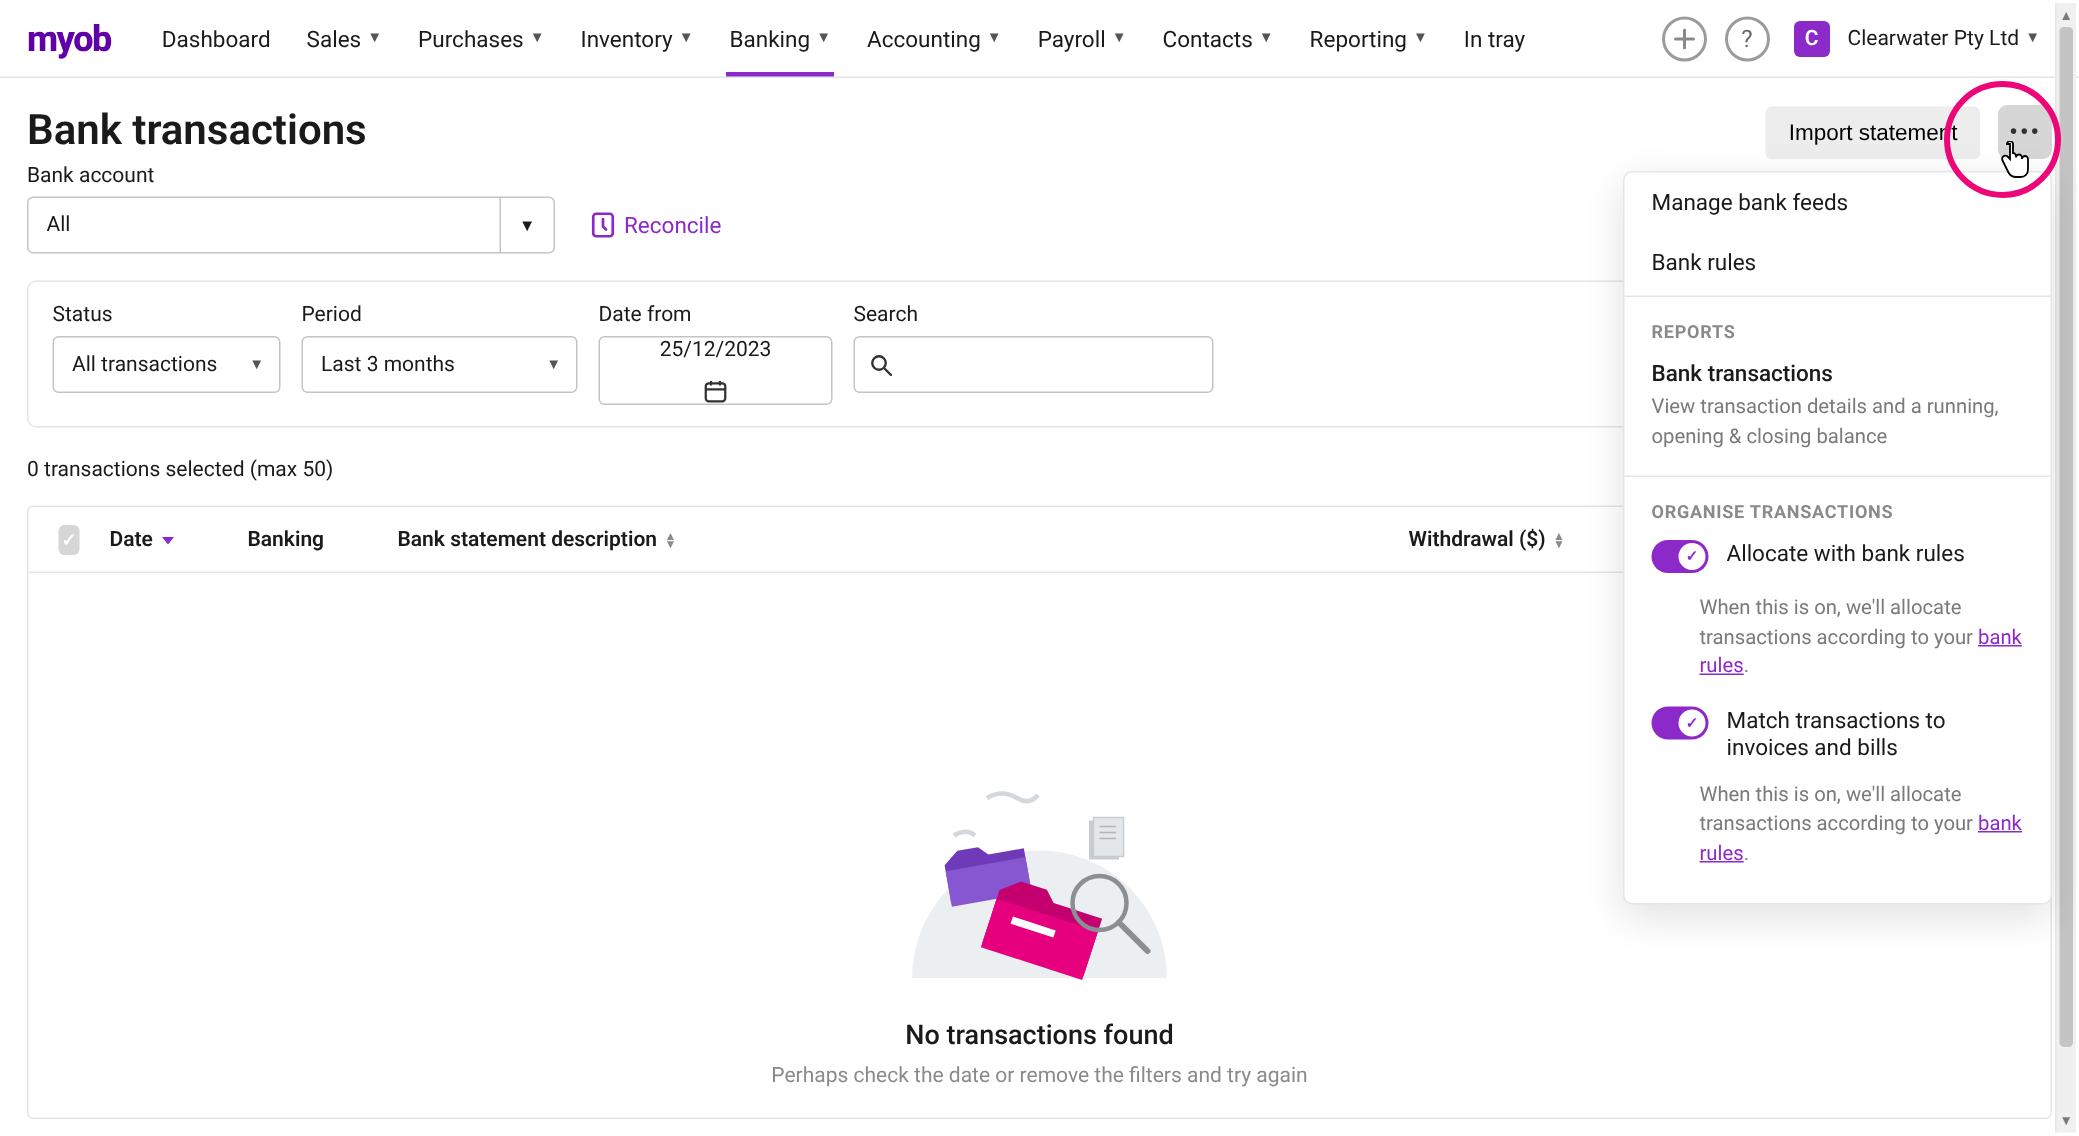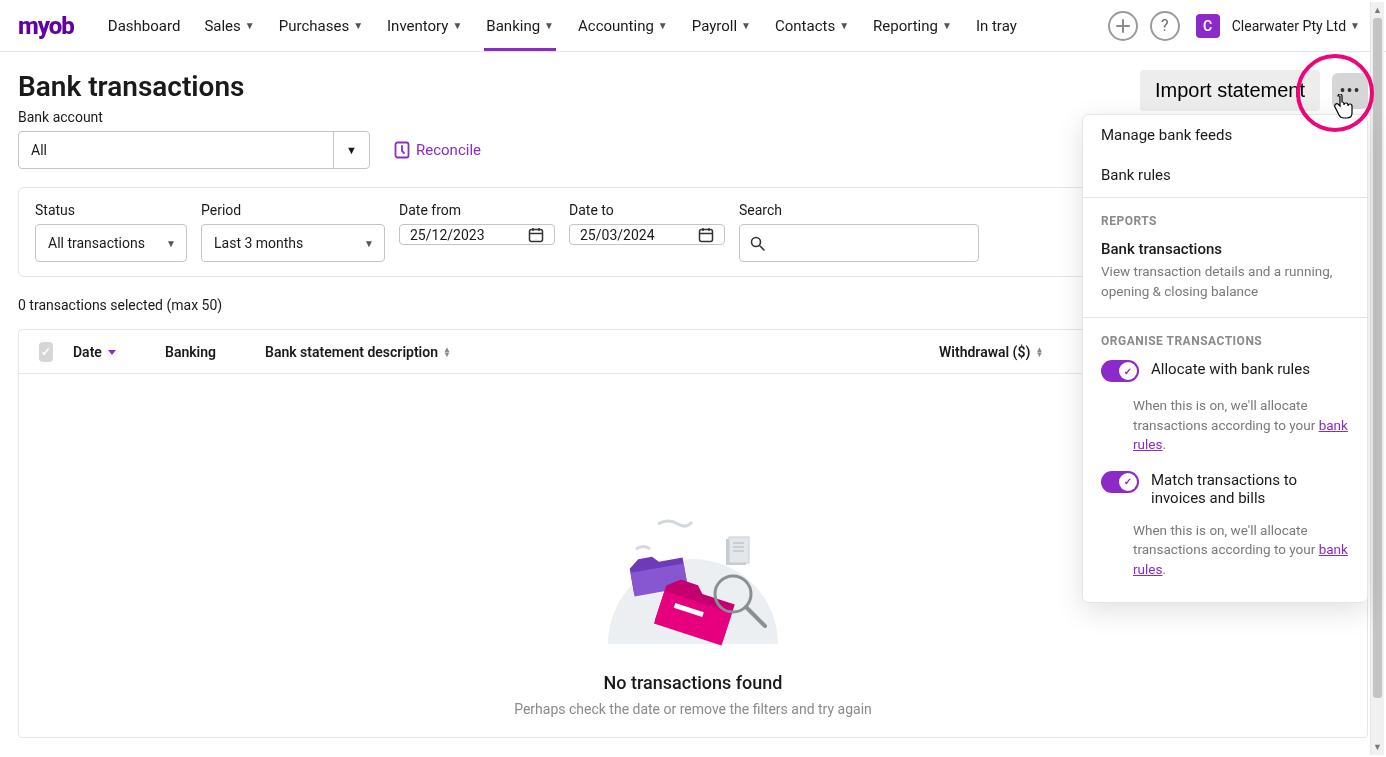--- a/index.html
+++ b/index.html
@@ -75,21 +75,21 @@
 .page-head { display: flex; align-items: flex-start; justify-content: space-between; }
 .page-title { font-size: 28px; font-weight: 600; color: #1a1a1a; margin-bottom: 6px; }
 .page-sub { font-size: 14px; color: #1a1a1a; margin-bottom: 6px; }
 
 .head-actions { display: flex; align-items: center; gap: 12px; position: relative; }
 .import-btn {
   background: #ededed;
   border: none;
   padding: 9px 15px;
   border-radius: 4px;
-  font-size: 20px;
+  font-size: 15px;
   cursor: pointer;
 }
 .more-btn {
   width: 36px; height: 36px;
   background: #d6d6d6;
   border-radius: 6px;
   display: flex; align-items: center; justify-content: center;
   cursor: pointer;
   font-size: 18px;
   letter-spacing: 1px;
@@ -161,22 +161,23 @@
   gap: 14px;
   background: #fff;
 }
 .filter-col { display: flex; flex-direction: column; gap: 6px; }
 .filter-label { font-size: 14px; color: #1a1a1a; }
 .status-sel { width: 152px; }
 .period-sel { width: 184px; }
 .date-input {
   display: flex; align-items: center; justify-content: space-between;
   border: 1px solid #c4c4c4; border-radius: 4px;
-  height: 21px; padding: 0 10px; width: 156px; background: #fff;
+  height: 46px; padding: 0 10px; width: 156px; background: #fff;
   cursor: pointer;
+  flex-direction: column;
 }
 .search-input {
   display: flex; align-items: center;
   border: 1px solid #c4c4c4; border-radius: 4px;
   height: 38px; padding: 0 10px; width: 240px; background: #fff;
 }
 .search-input input { border: none; outline: none; flex: 1; margin-left: 8px; font-size: 14px; }
 
 
 .sel-text { margin-top: 20px; color: #1a1a1a; font-size: 14px; }
@@ -359,30 +360,20 @@
       <span class="filter-label">Date from</span>
       <div class="date-input">
         <span>25/12/2023</span>
         <svg width="16" height="16" viewBox="0 0 16 16">
             <rect x="1.5" y="2.5" width="13" height="12" rx="2" fill="none" stroke="#333" stroke-width="1.5"></rect>
             <path d="M1.5 6.5h13M5 1v3M11 1v3" stroke="#333" stroke-width="1.5"></path>
           </svg>
       </div>
     </div>
     <div class="filter-col">
-      <span class="filter-label">Date to</span>
-      <div class="date-input">
-        <span>25/03/2024</span>
-        <svg width="16" height="16" viewBox="0 0 16 16">
-            <rect x="1.5" y="2.5" width="13" height="12" rx="2" fill="none" stroke="#333" stroke-width="1.5"></rect>
-            <path d="M1.5 6.5h13M5 1v3M11 1v3" stroke="#333" stroke-width="1.5"></path>
-          </svg>
-      </div>
-    </div>
-    <div class="filter-col">
       <span class="filter-label">Search</span>
       <div class="search-input">
         <svg width="15" height="15" viewBox="0 0 15 15">
             <circle cx="6" cy="6" r="4.5" fill="none" stroke="#333" stroke-width="1.6"></circle>
             <path d="M10 10l4 4" stroke="#333" stroke-width="1.6" stroke-linecap="round"></path>
           </svg>
         <input type="text" placeholder="" style="">
       </div>
     </div>
   </div>

